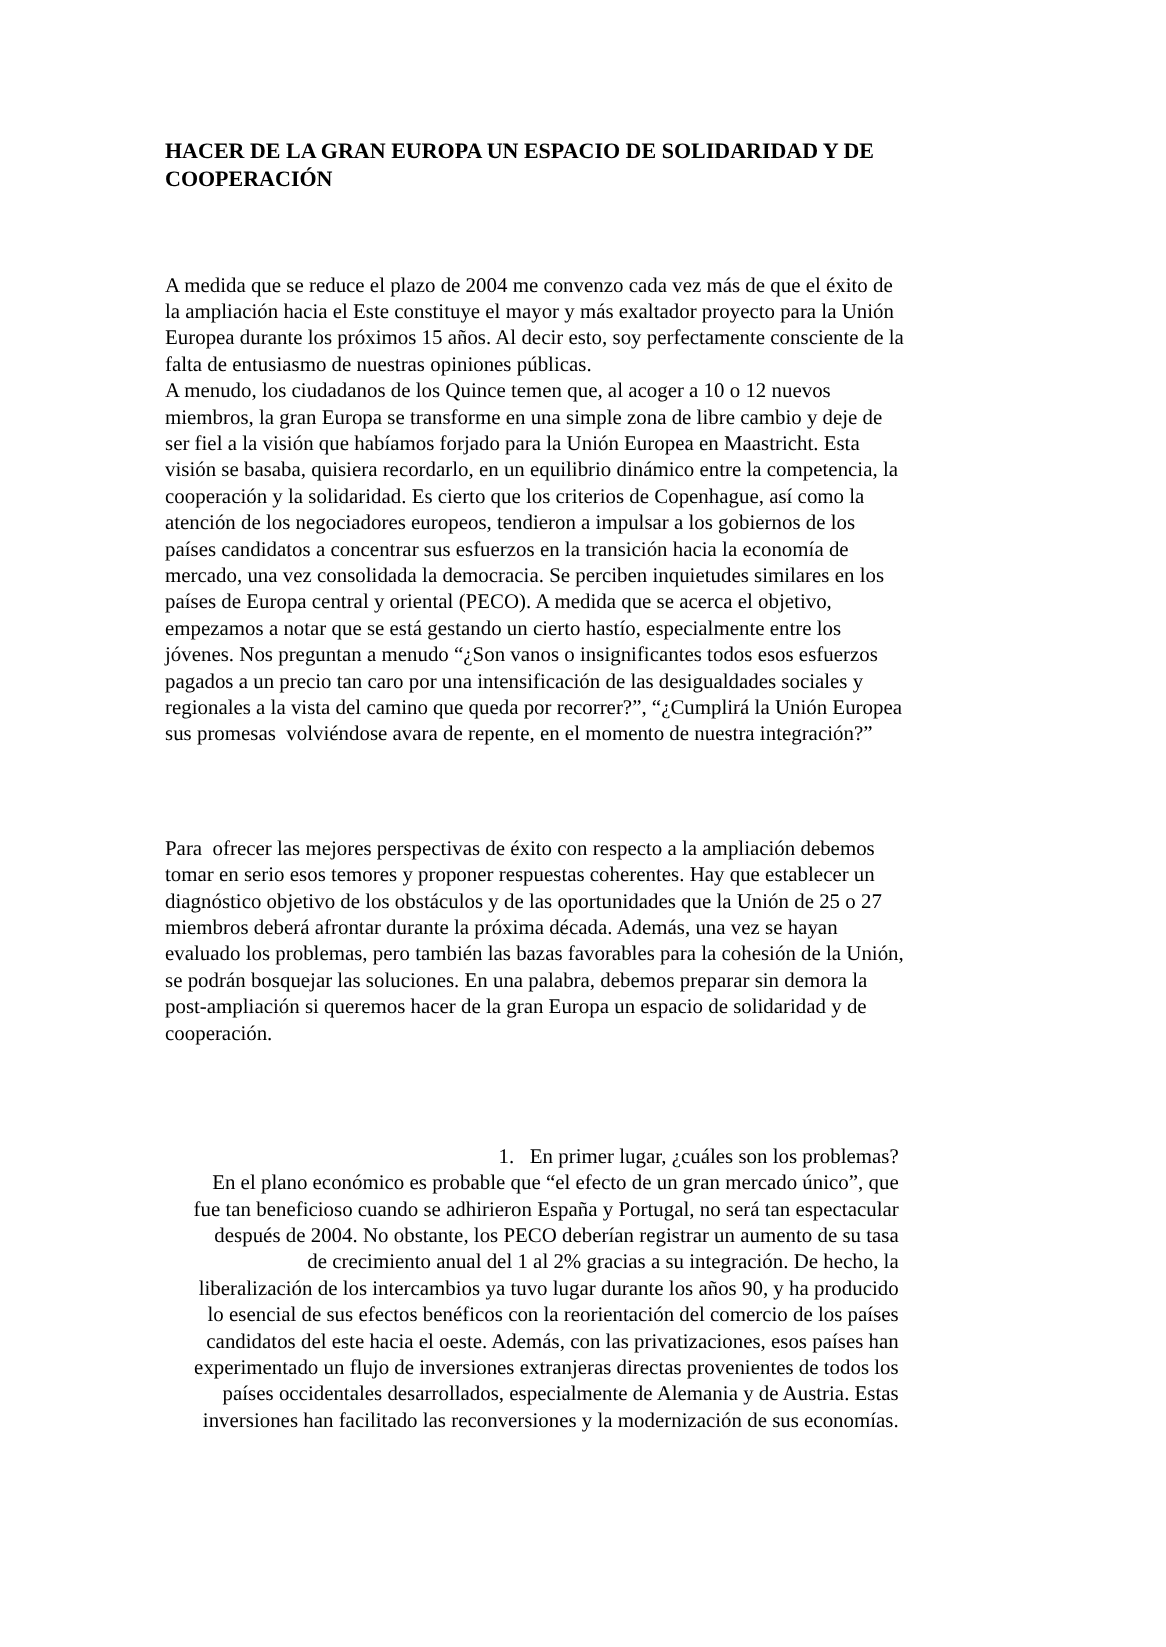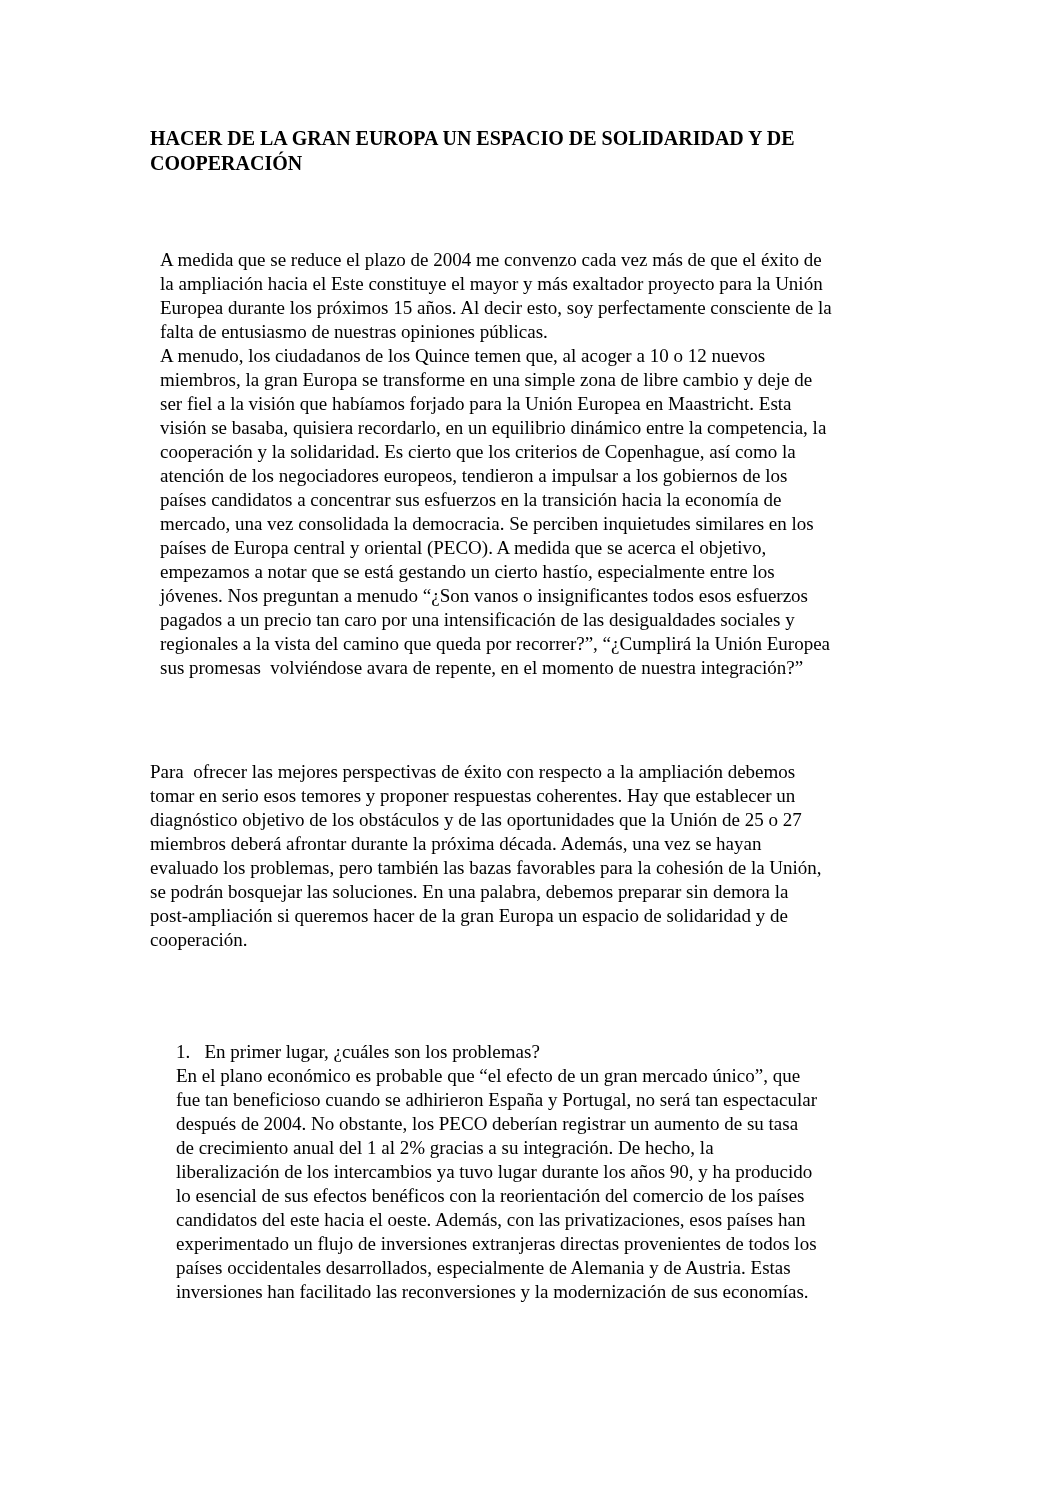--- a/index.html
+++ b/index.html
@@ -29,33 +29,33 @@
     font-size: 20px;
     line-height: 25px;
   }
   .byline {
     left: 150px;
     top: 199px;
   }
   .para-intro {
     left: 150px;
     top: 248px;
-    margin-left: 10px;
   }
   .para-perspectivas {
     left: 150px;
     top: 760px;
   }
   .para-seminario {
     left: 150px;
     top: 937px;
   }
   .para-problemas {
     left: 176px;
     top: 1040px;
+    text-align: right;
   }
 </style>
 </head>
 <body>
 
 <div class="page">
   <h1 class="block doc-title">HACER DE LA GRAN EUROPA UN ESPACIO DE SOLIDARIDAD Y DE
 COOPERACIÓN</h1>
 
 

